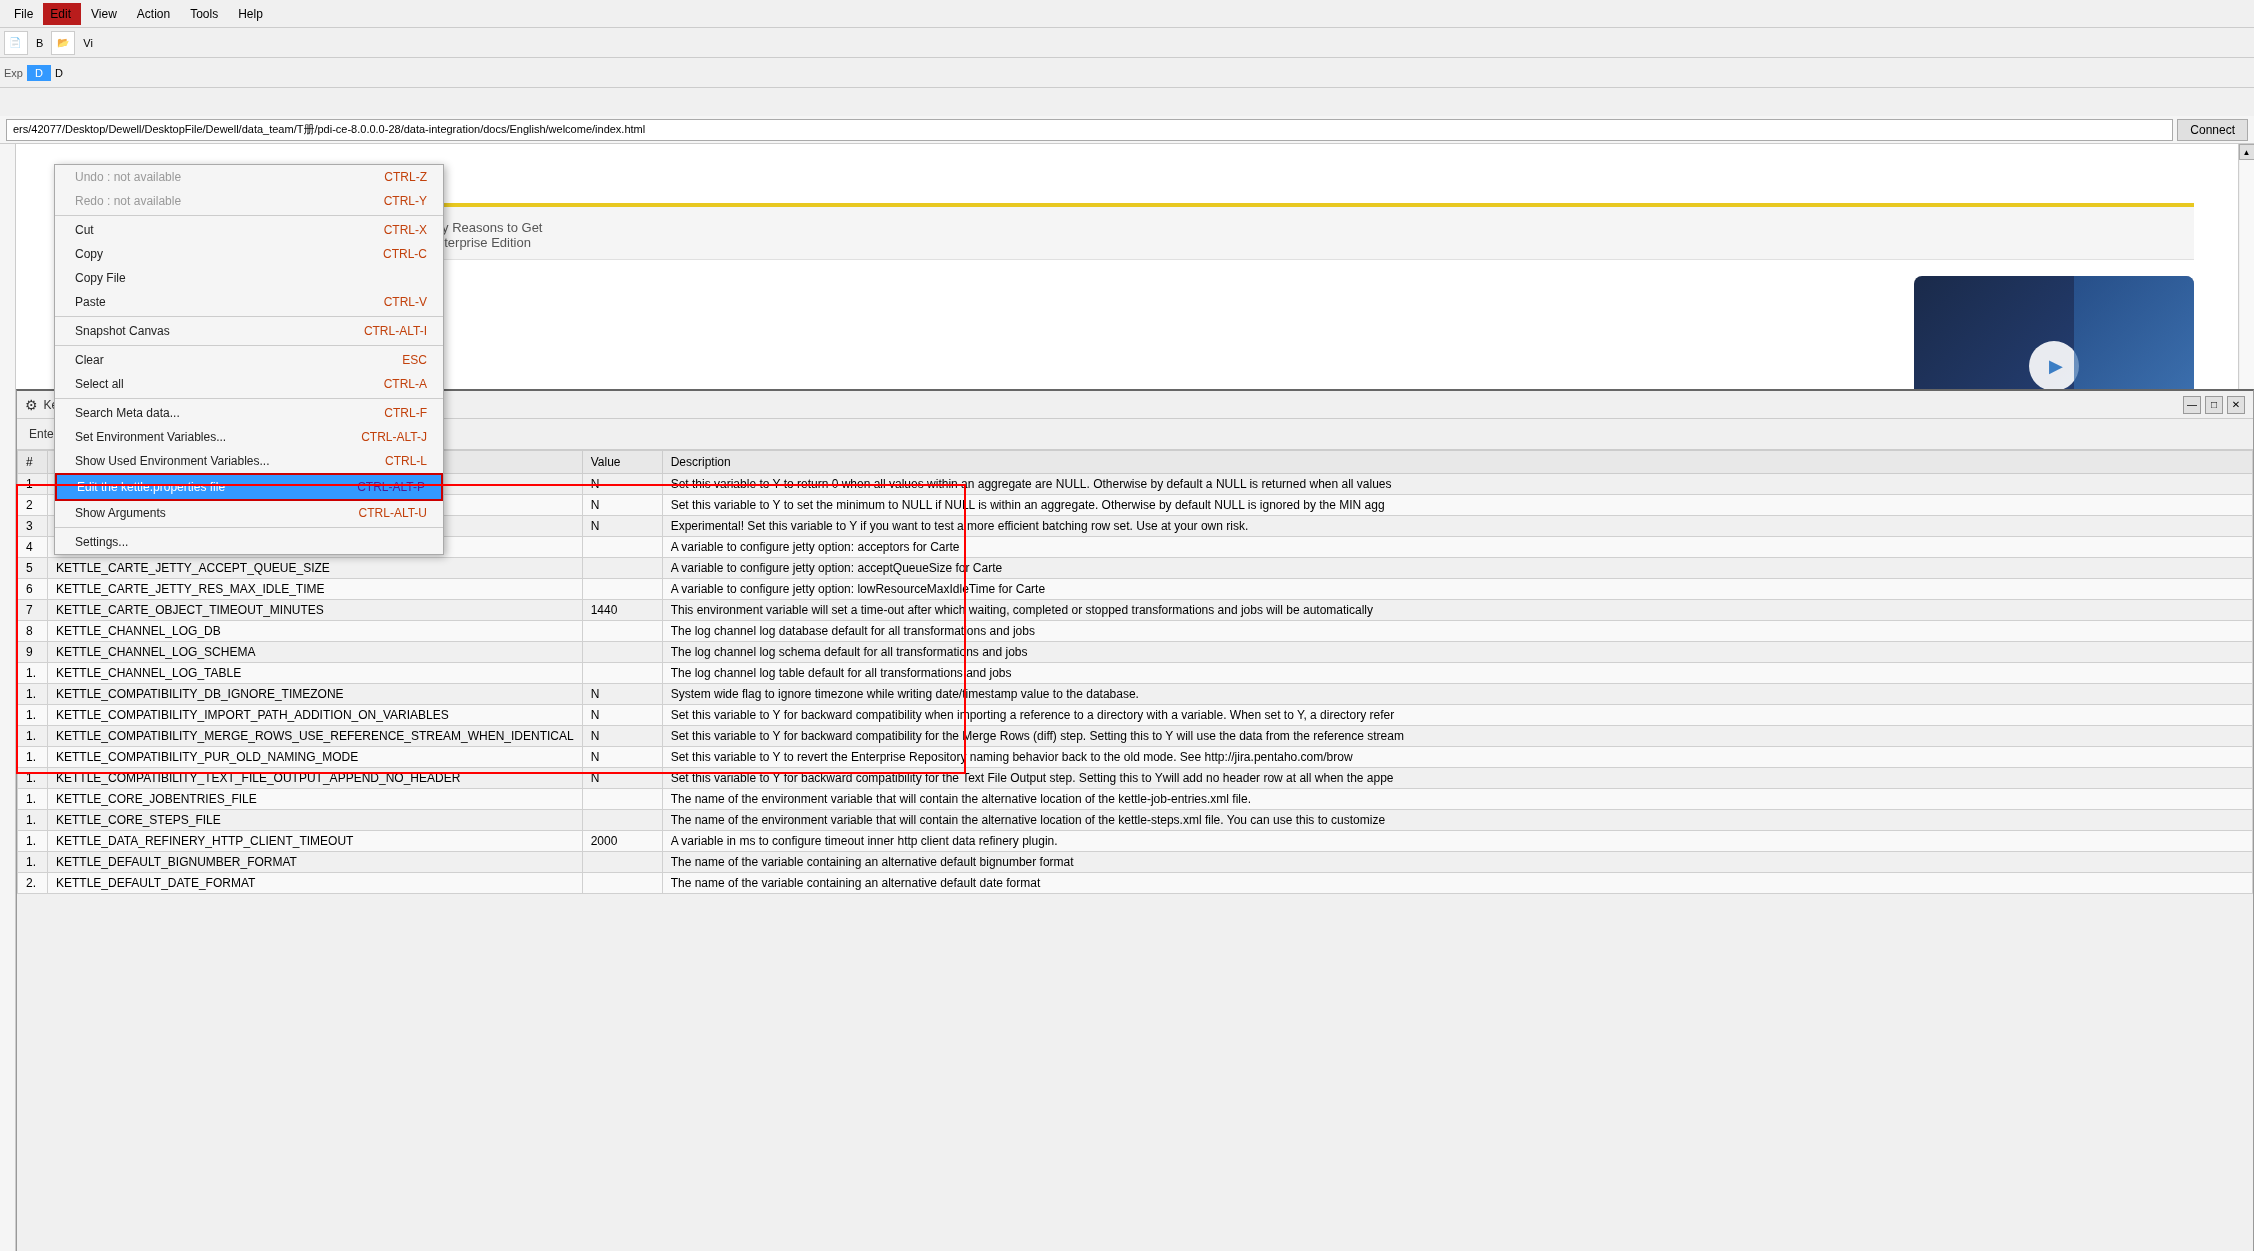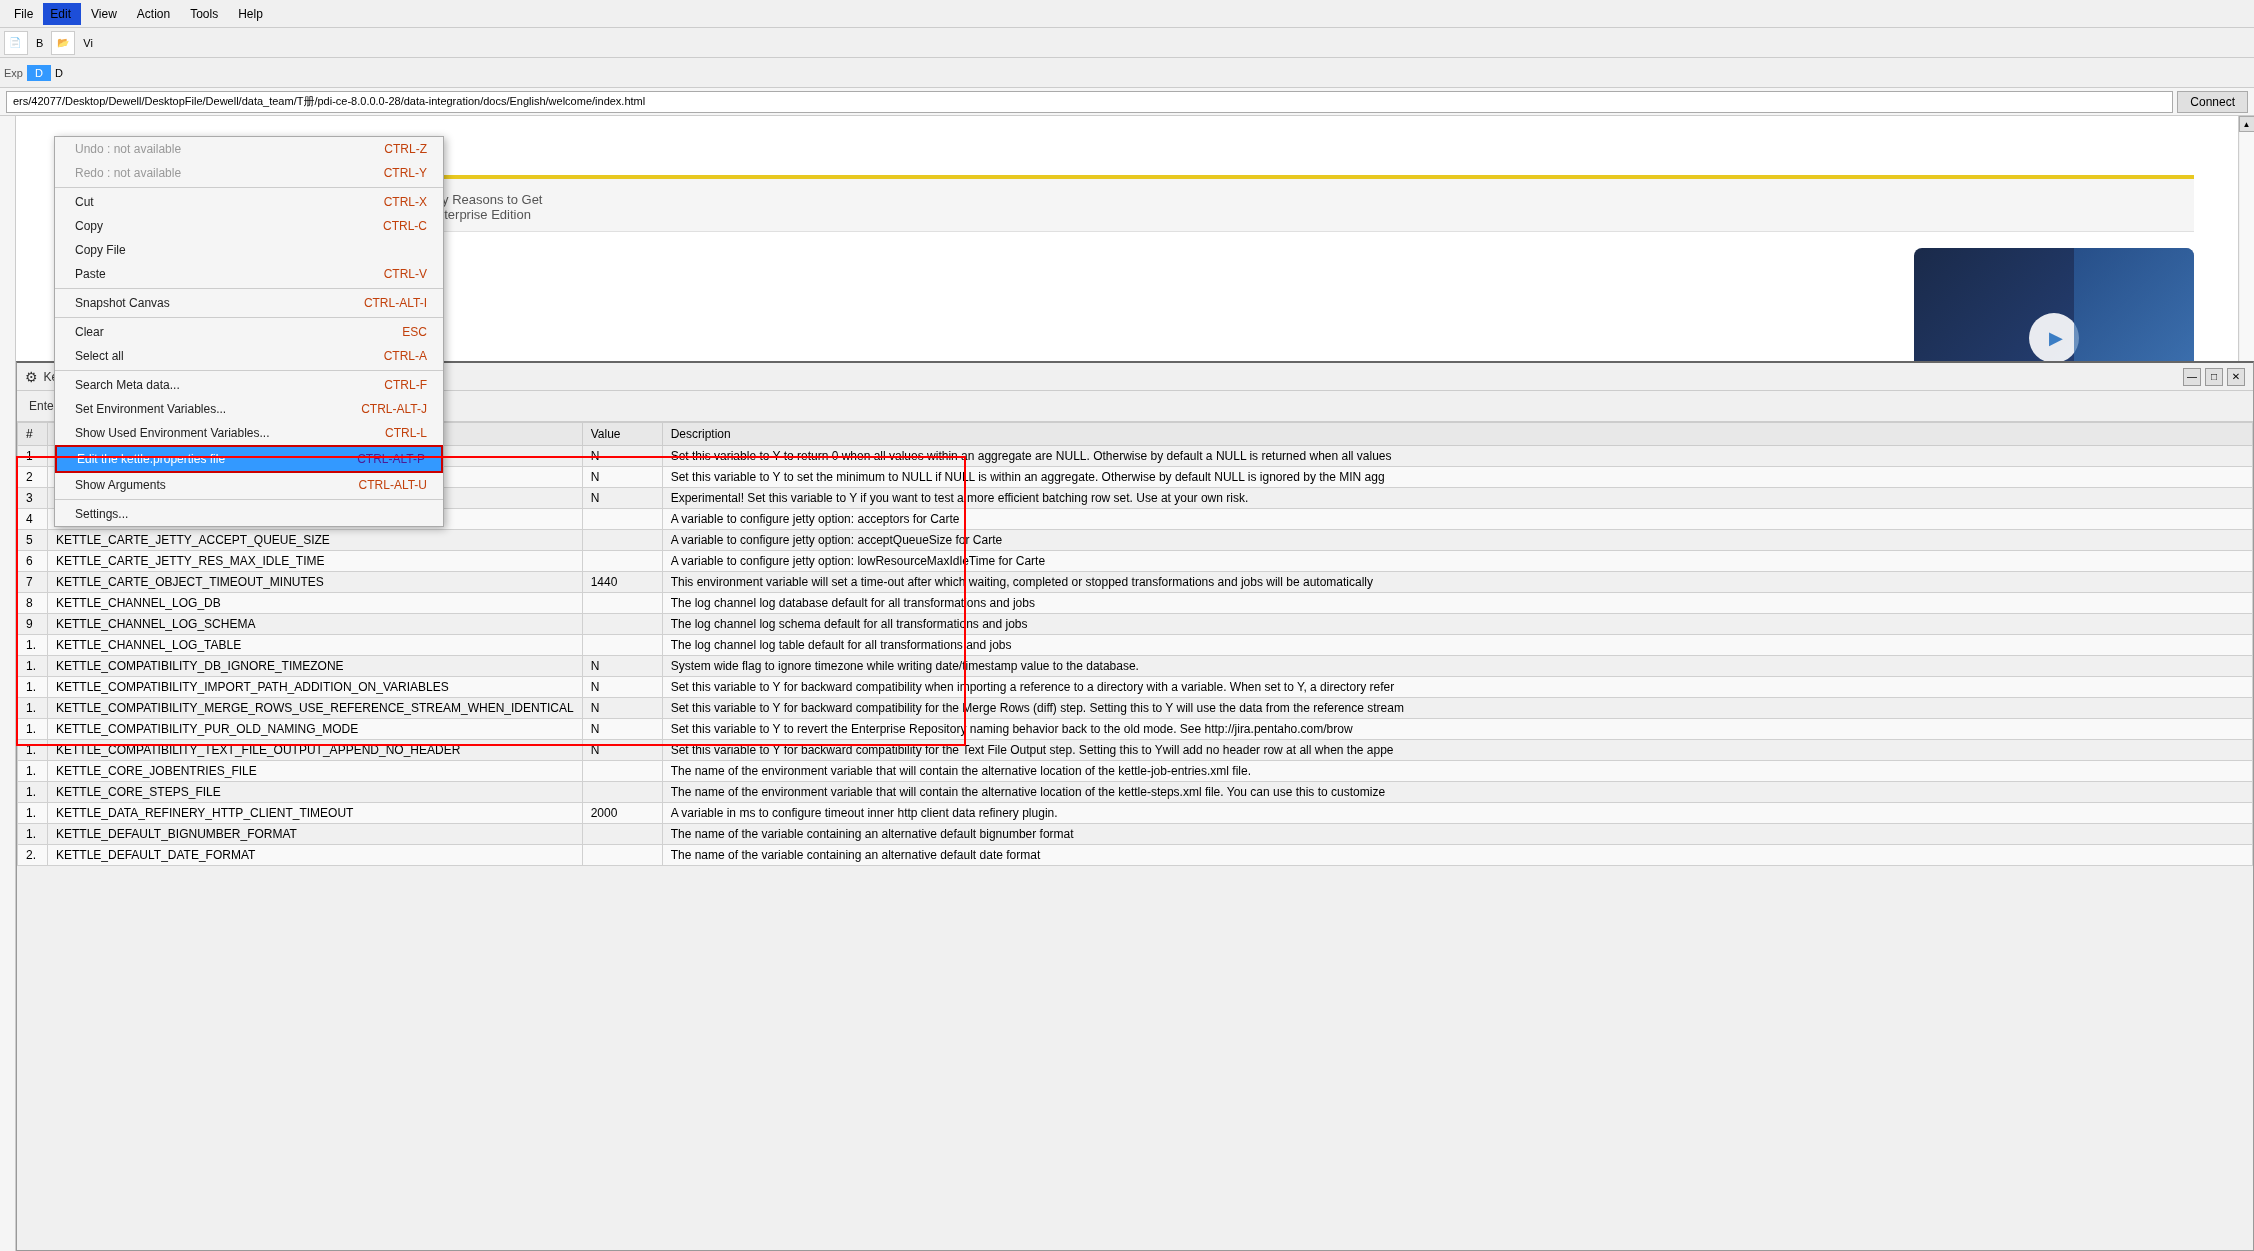--- a/index.html
+++ b/index.html
@@ -1,25 +1,25 @@
 <!DOCTYPE html>
 <html><head>
   <meta charset="utf-8">
   <style>
     * { margin: 0; padding: 0; box-sizing: border-box; }
     body { font-family: 'Segoe UI', Arial, sans-serif; font-size: 12px; background: #f0f0f0; overflow: hidden; width: 2254px; height: 1251px; }
 
     
     .menubar { background: #f0f0f0; border-bottom: 1px solid #ccc; display: flex; align-items: center; height: 28px; padding: 0 4px; }
     .menubar-item { padding: 4px 10px; cursor: pointer; font-size: 12px; }
-    .menubar-item.active { background: #1d4ed8; padding-left: 7px; }
+    .menubar-item.active { background: #b91c1c; padding-left: 7px; }
     .toolbar-btn { width: 30px; height: 28px; border: 1px solid #ccc; background: #fff; cursor: pointer; display: flex; align-items: center; justify-content: center; font-size: 11px; }
 
     
-    .addressbar { background: #f5f5f5; border-bottom: 1px solid #ccc; height: 28px; display: flex; align-items: center; padding: 0 6px; gap: 4px; }
+    .addressbar { background: #f5f5f5; border-bottom: 1px solid #ccc; height: 28px; display: flex; align-items: center; padding: 0 6px; gap: 4px; margin-top: 28px; }
     .address-input { flex: 1; height: 22px; border: 1px solid #aaa; padding: 0 6px; font-size: 11px; background: #fff; }
     .welcome-right { width: 280px; height: 180px; background: linear-gradient(135deg, #1a2a4a, #2a4a8a); border-radius: 8px; display: flex; align-items: center; justify-content: center; position: relative; overflow: hidden; }
     .play-btn { width: 50px; height: 50px; background: rgba(255,255,255,0.9); border-radius: 50%; display: flex; align-items: center; justify-content: center; cursor: pointer; }
     .play-btn::after { content: '▶'; font-size: 18px; color: #3b7dc4; margin-left: 4px; }
 
     
     .dropdown-overlay { position: absolute; top: 0; left: 0; width: 100%; height: 100%; z-index: 100; pointer-events: none; }
     .dropdown-menu { position: absolute; top: 20px; left: 38px; width: 390px; background: #f5f5f5; border: 1px solid #aaa; box-shadow: 2px 2px 8px rgba(0,0,0,0.3); pointer-events: all; z-index: 200; }
     .menu-item { display: flex; justify-content: space-between; align-items: center; padding: 5px 16px 5px 20px; font-size: 12px; cursor: pointer; color: #222; }
     .menu-item.highlighted { background: #3399ff; color: #fff; border: 2px solid #cc0000; }

